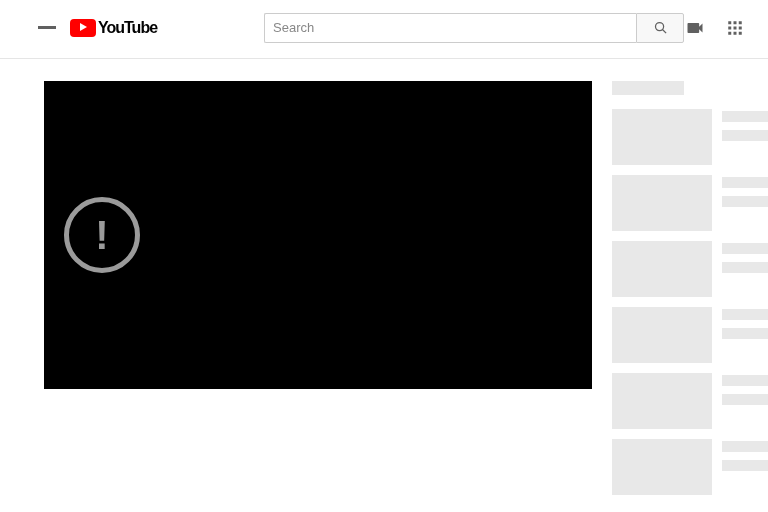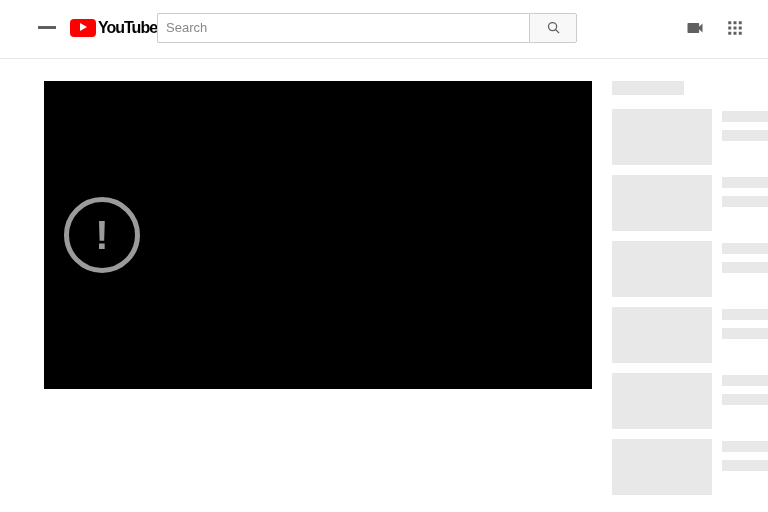--- a/index.html
+++ b/index.html
@@ -7,21 +7,21 @@
 
   
   .header {
     height: 56px;
     display: flex;
     align-items: center;
     padding: 0 16px 0 16px;
     border-bottom: 1px solid rgba(0,0,0,0);
   }
   .header-left { display: flex; align-items: center; gap: 14px; flex: 0 0 auto; padding-left: 22px; }
-  .header-center { flex: 1 1 auto; display: flex; justify-content: flex-start; }
+  .header-center { flex: 1 1 auto; display: flex; justify-content: flex-end; }
   .header-right { display: flex; align-items: center; gap: 18px; flex: 0 0 auto; padding-right: 6px; }
 
   .hamburger {
     width: 18px; height: 12px; display: flex; flex-direction: column; justify-content: space-between;
     cursor: pointer; padding: 4px 0;
   }
   .hamburger span { display:block; height:1.5px; background:#606060; }
 
   .logo { display:flex; align-items:center; gap:2px; cursor:pointer; }
   .logo-mark {

